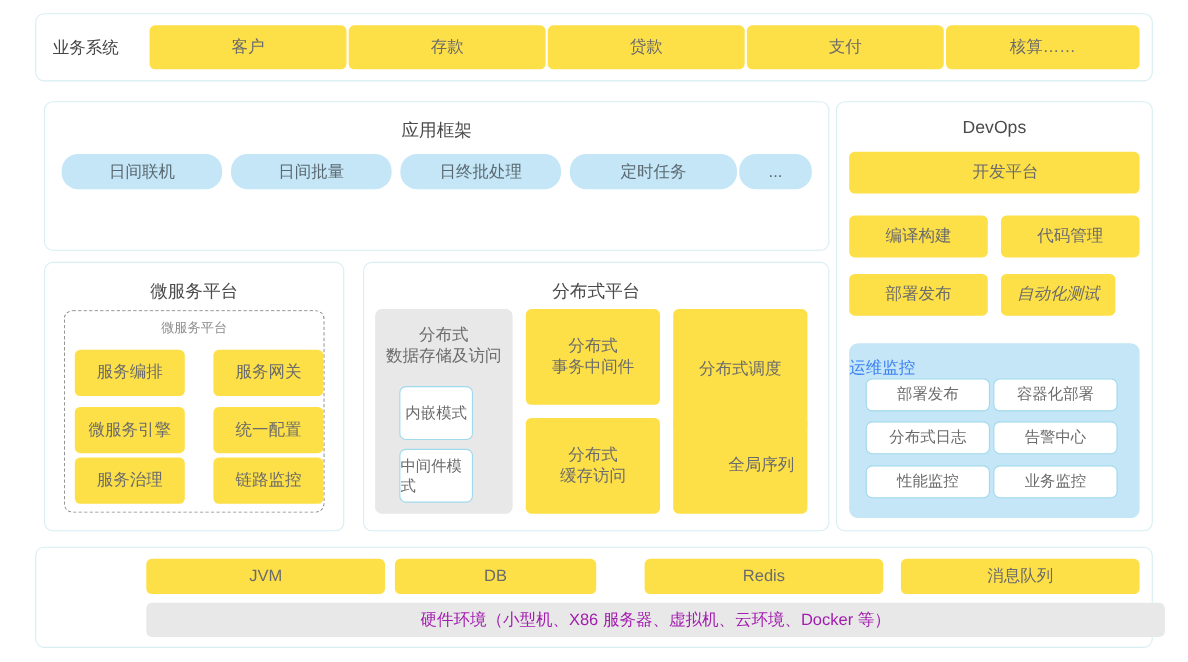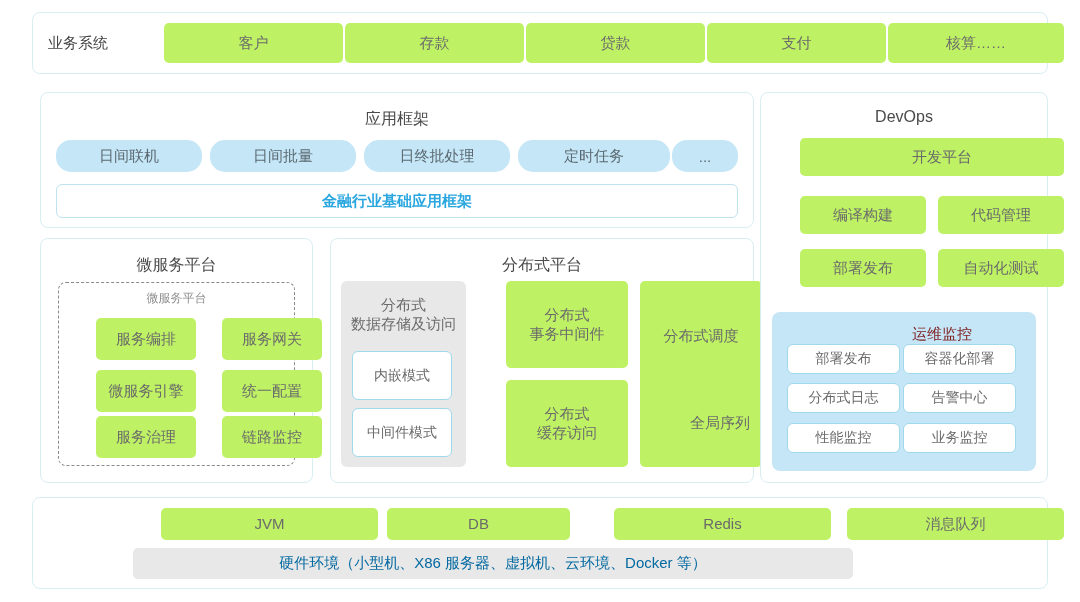--- a/index.html
+++ b/index.html
@@ -16,32 +16,31 @@
   .panel{
     position:absolute;
     background:#ffffff;
     border:1px solid #d8eef3;
     border-radius:8px;
     box-sizing:border-box;
   }
 
   
   .chip{
-    background:#bef264;
+    background:#fde047;
     border-radius:5px;
     color:#6b6b6b;
     font-size:15px;
     display:flex;
     align-items:center;
     justify-content:center;
     text-align:center;
     line-height:1.25;
     box-sizing:border-box;
     white-space:pre-line;
-    margin-left:28px;
   }
   .chip-blue{
     background:#c4e6f7;
     color:#5b6a72;
     border-radius:15px;
     font-size:15px;
     display:flex;align-items:center;justify-content:center;
     box-sizing:border-box;
   }
   .chip-white{
@@ -103,44 +102,44 @@
   #dist-panel{left:330px;top:238px;width:424px;height:245px;}
   #dist-title{top:16px;}
   #dist-left-card{
     position:absolute;left:341px;top:281px;width:125px;height:186px;
     background:#e8e8e8;border-radius:6px;box-sizing:border-box;
   }
   #dist-left-label{
     position:absolute;left:341px;top:295px;width:125px;text-align:center;
     font-size:15px;color:#6b6b6b;line-height:1.28;white-space:pre-line;
   }
-  .dist-sub{position:absolute;left:352px;width:100px;height:49px;}
+  .dist-sub{position:absolute;left:363px;width:67px;height:49px;}
   .dist-chip{position:absolute;}
 
   
   #devops-panel{left:760px;top:92px;width:288px;height:391px;}
   #devops-title{top:15px;}
   .dev-chip{position:absolute;}
   #ops-box{
     position:absolute;left:772px;top:312px;width:264px;height:159px;
     background:#c4e6f7;border-radius:8px;box-sizing:border-box;
   }
   #ops-title{
-    position:absolute;left:772px;top:325px;width:264px;text-align:center;
-    font-size:15px;color:#7f1d1d;padding-left:38px;
+    position:absolute;left:772px;top:325px;width:264px;text-align:left;
+    font-size:15px;color:#3b82f6;
   }
   .ops-chip{position:absolute;width:113px;height:30px;font-size:14px;}
 
   
   #infra-panel{left:32px;top:497px;width:1016px;height:92px;}
   #infra-label{left:48px;top:497px;height:92px;}
   .infra-chip{position:absolute;top:508px;height:32px;}
   #infra-hw{
-    position:absolute;left:133px;top:548px;width:720px;height:31px;
-    background:#e8e8e8;border-radius:5px;color:#0369a1;font-size:15px;
+    position:absolute;left:133px;top:548px;width:926px;height:31px;
+    background:#e8e8e8;border-radius:5px;color:#a21caf;font-size:15px;
     display:flex;align-items:center;justify-content:center;
     box-sizing:border-box;
   }
 </style>
 </head>
 <body>
 
 <div class="page">
 
   <div class="panel" id="business-panel"></div>
@@ -156,21 +155,20 @@
   <div class="panel" id="app-framework-panel">
     <div class="panel-title" id="afw-title">应用框架</div>
   </div>
   <div id="afw-chips">
       <div class="chip-blue afw-chip" style="left: 56px; width: 146px;">日间联机</div>
       <div class="chip-blue afw-chip" style="left: 210px; width: 146px;">日间批量</div>
       <div class="chip-blue afw-chip" style="left: 364px; width: 146px;">日终批处理</div>
       <div class="chip-blue afw-chip" style="left: 518px; width: 152px;">定时任务</div>
       <div class="chip-blue afw-chip" style="left: 672px; width: 66px;">...</div>
     </div>
-  <div id="afw-base">金融行业基础应用框架</div>
 
   <div class="panel" id="micro-panel">
     <div class="panel-title" id="micro-title">微服务平台</div>
   </div>
   <div id="micro-dashed"></div>
   <div id="micro-subtitle">微服务平台</div>
   <div id="micro-chips">
       <div class="chip micro-chip" style="left: 68px; top: 318px;">服务编排</div>
       <div class="chip micro-chip" style="left: 194px; top: 318px;">服务网关</div>
       <div class="chip micro-chip" style="left: 68px; top: 370px;">微服务引擎</div>
@@ -199,21 +197,21 @@
     </div>
 
   <div class="panel" id="devops-panel">
     <div class="panel-title" id="devops-title">DevOps</div>
   </div>
   <div id="devops-chips">
       <div class="chip dev-chip" style="left: 772px; top: 138px; width: 264px; height: 38px; padding-left: 20px;">开发平台</div>
       <div class="chip dev-chip" style="left: 772px; top: 196px; width: 126px; height: 38px;">编译构建</div>
       <div class="chip dev-chip" style="left: 910px; top: 196px; width: 126px; height: 38px;">代码管理</div>
       <div class="chip dev-chip" style="left: 772px; top: 249px; width: 126px; height: 38px;">部署发布</div>
-      <div class="chip dev-chip" style="left: 910px; top: 249px; width: 126px; height: 38px;">自动化测试</div>
+      <div class="chip dev-chip" style="left: 910px; top: 249px; width: 104px; height: 38px; font-style: italic;">自动化测试</div>
     </div>
   <div id="ops-box"></div>
   <div id="ops-title">运维监控</div>
   <div id="ops-chips">
       <div class="chip-white ops-chip" style="left: 787px; top: 344px;">部署发布</div>
       <div class="chip-white ops-chip" style="left: 903px; top: 344px;">容器化部署</div>
       <div class="chip-white ops-chip" style="left: 787px; top: 383px;">分布式日志</div>
       <div class="chip-white ops-chip" style="left: 903px; top: 383px;">告警中心</div>
       <div class="chip-white ops-chip" style="left: 787px; top: 423px;">性能监控</div>
       <div class="chip-white ops-chip" style="left: 903px; top: 423px;">业务监控</div>

